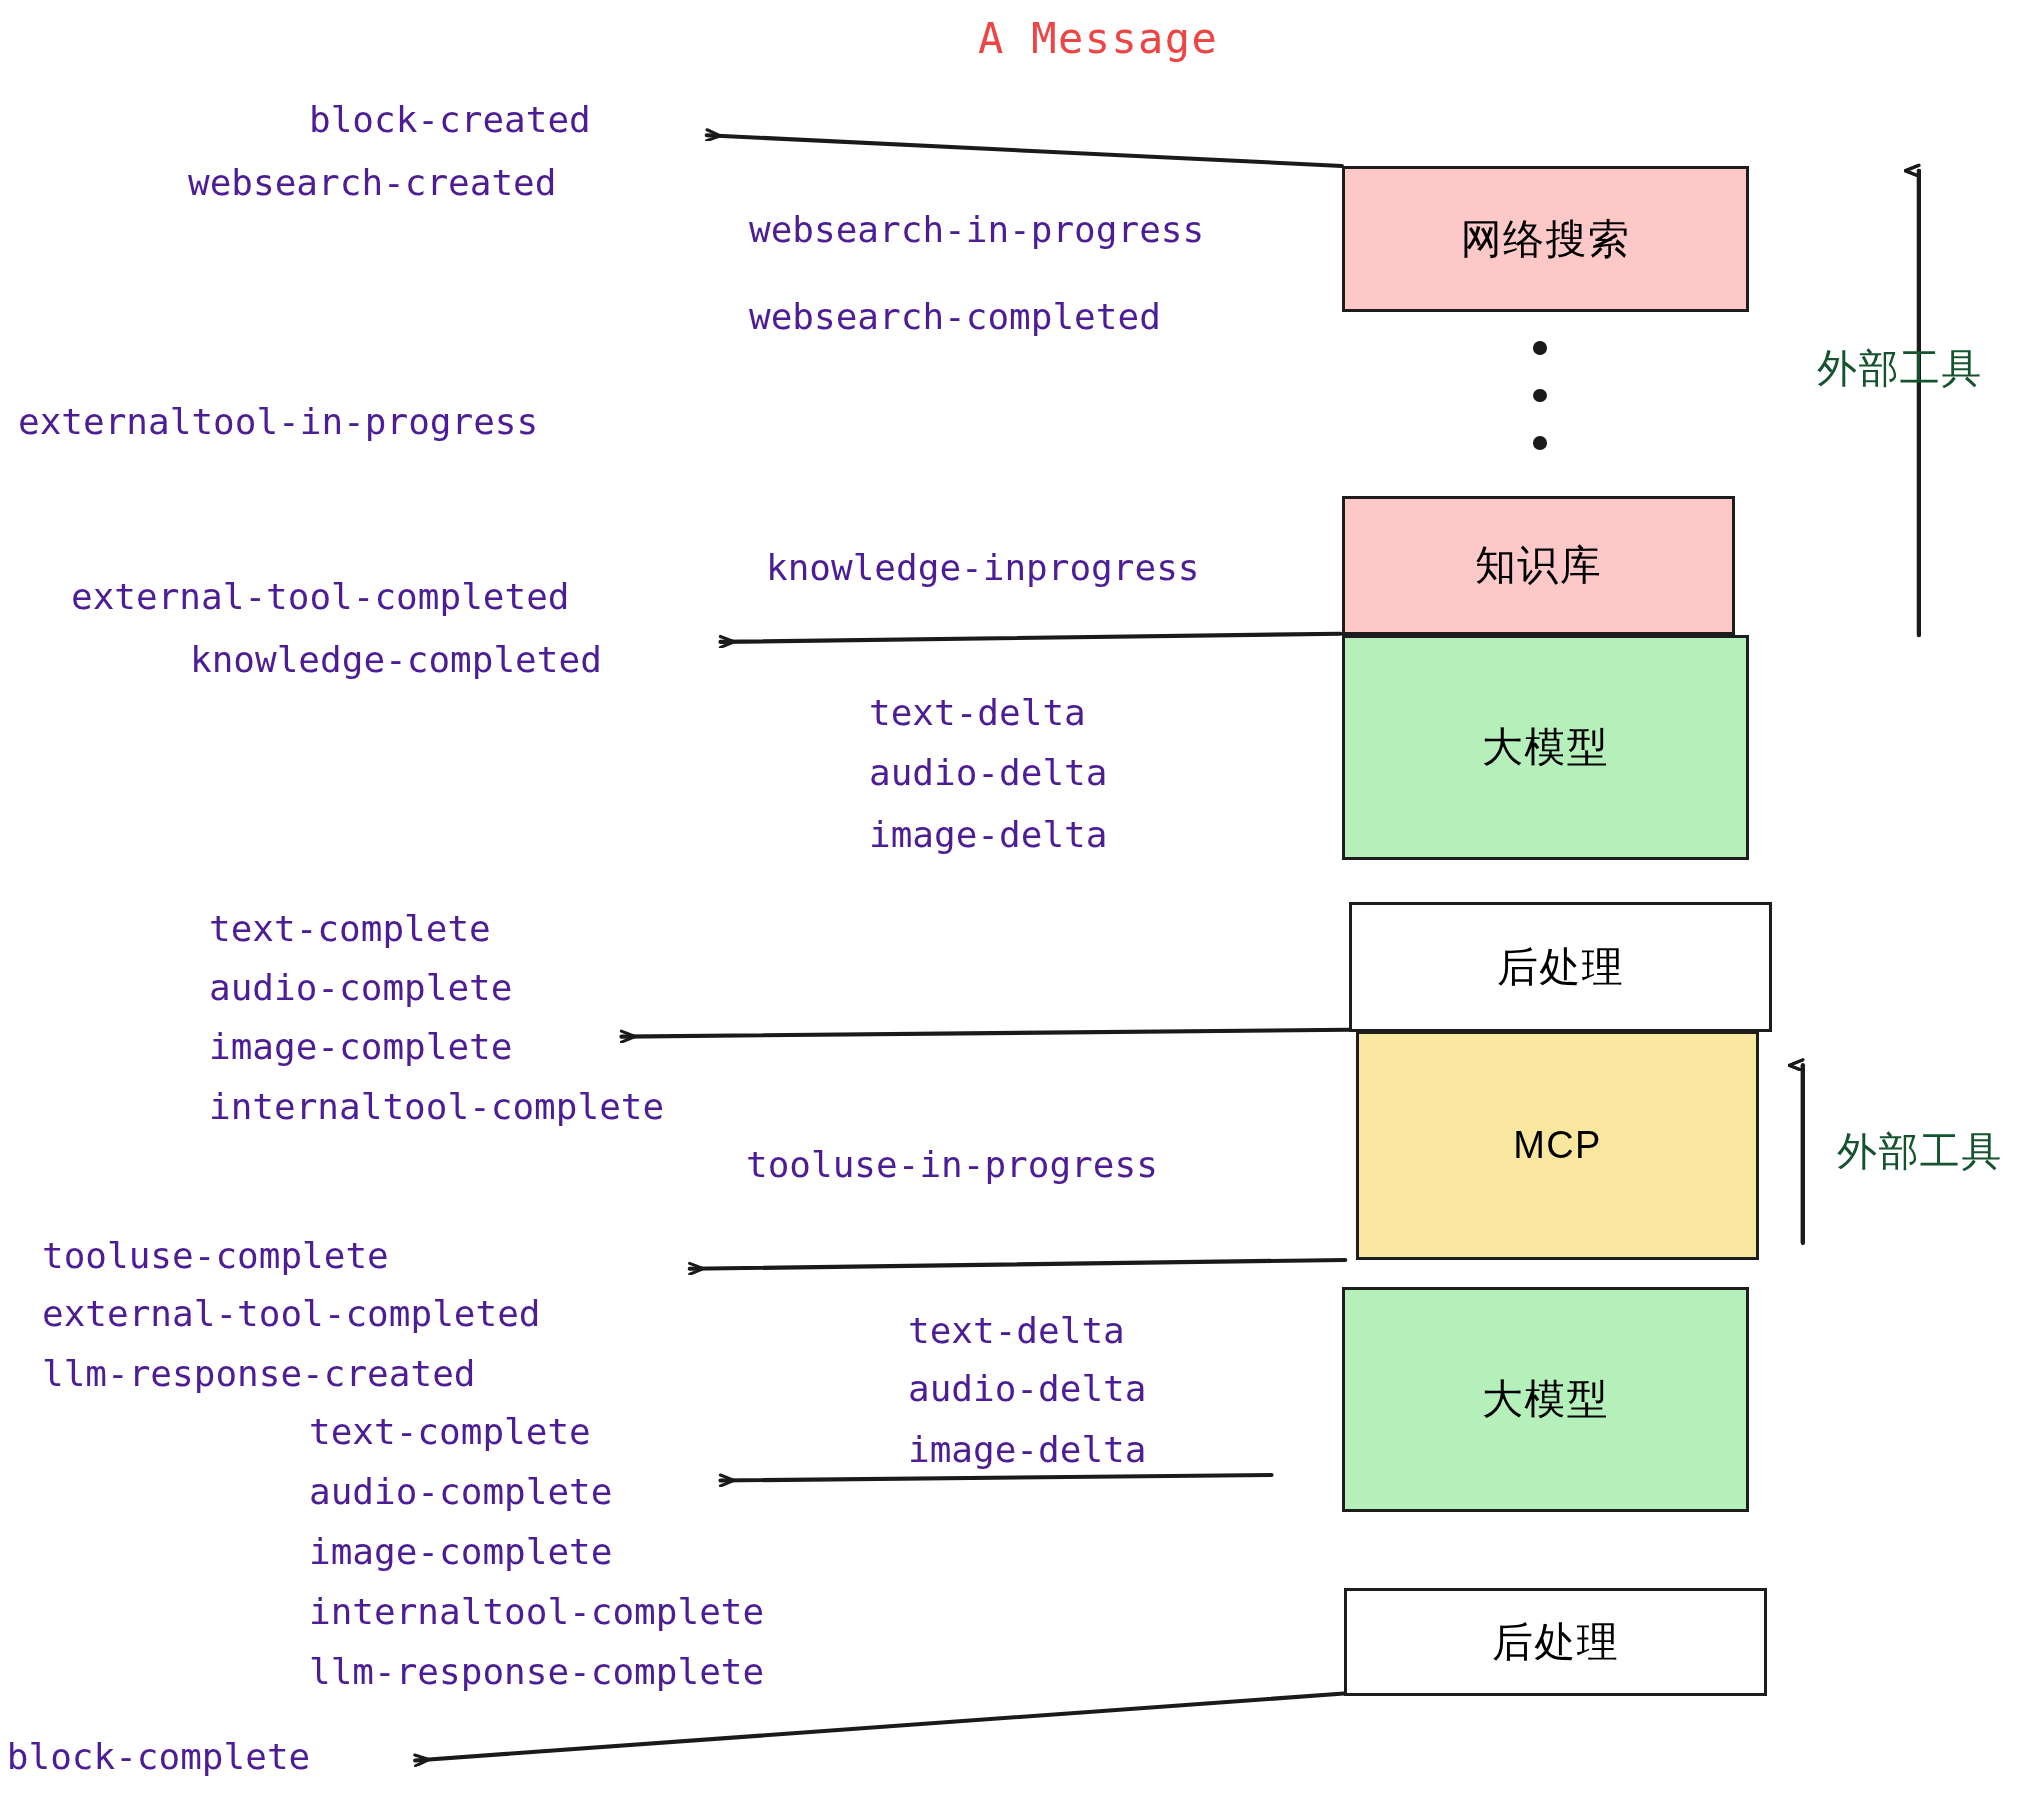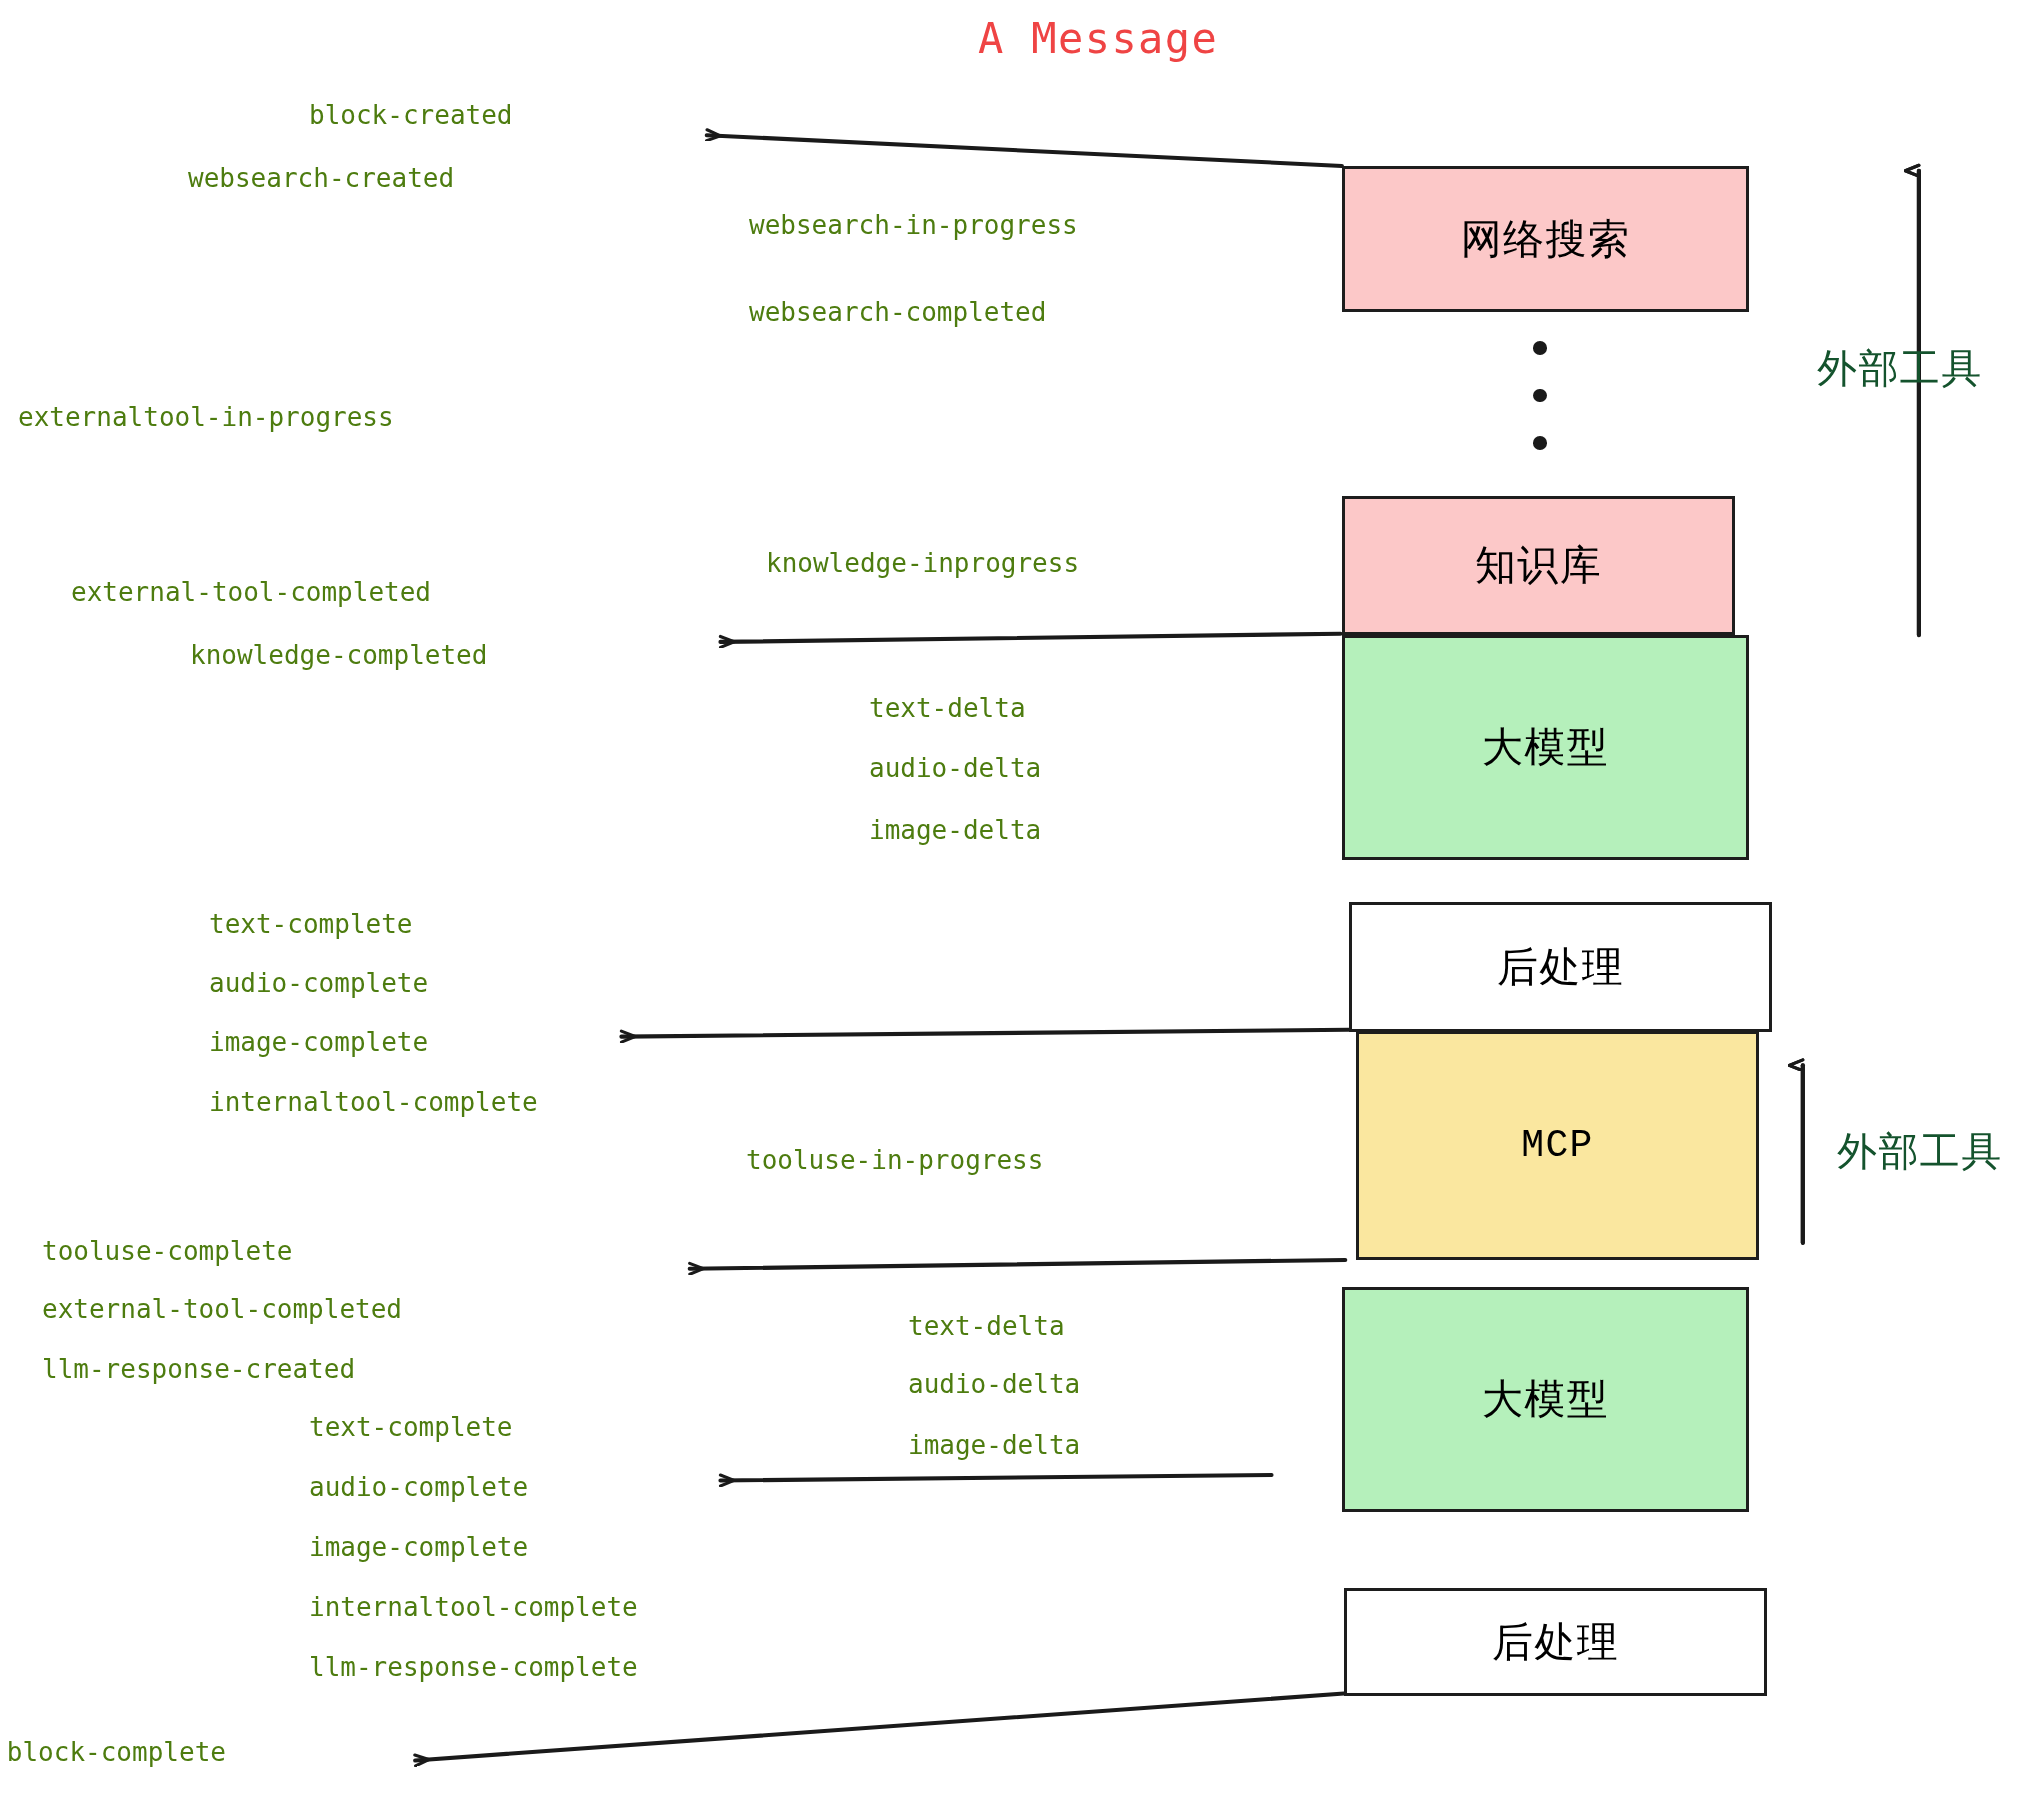--- a/index.html
+++ b/index.html
@@ -20,41 +20,41 @@
     font-family:"DejaVu Sans Mono",monospace;
     font-size:42px;
     letter-spacing:1.4px;
     color:#ef4444;
     white-space:nowrap;
   }
   
   .ev{
     position:absolute;
     font-family:"DejaVu Sans Mono",monospace;
-    font-size:26px;
+    font-size:36px;
     line-height:1;
-    color:#4d7c0f;
+    color:#4c1d95;
     white-space:nowrap;
     letter-spacing:0px;
   }
   
   .node{
     position:absolute;
     box-sizing:border-box;
     border:3.4px solid #1d1d1d;
     display:flex;
     align-items:center;
     justify-content:center;
     font-family:"DejaVu Sans",sans-serif;
     font-size:41px;
     color:#000000;
     letter-spacing:1.4px;
   }
   .node.mono{
-    font-family:Liberation Mono, monospace;
+    font-family:Liberation Sans, sans-serif;
     font-size:38px;
   }
   
   .side{
     position:absolute;
     font-family:Liberation Sans, sans-serif;
     font-size:40px;
     color:#14532d;
     white-space:nowrap;
     letter-spacing:1.4px;

